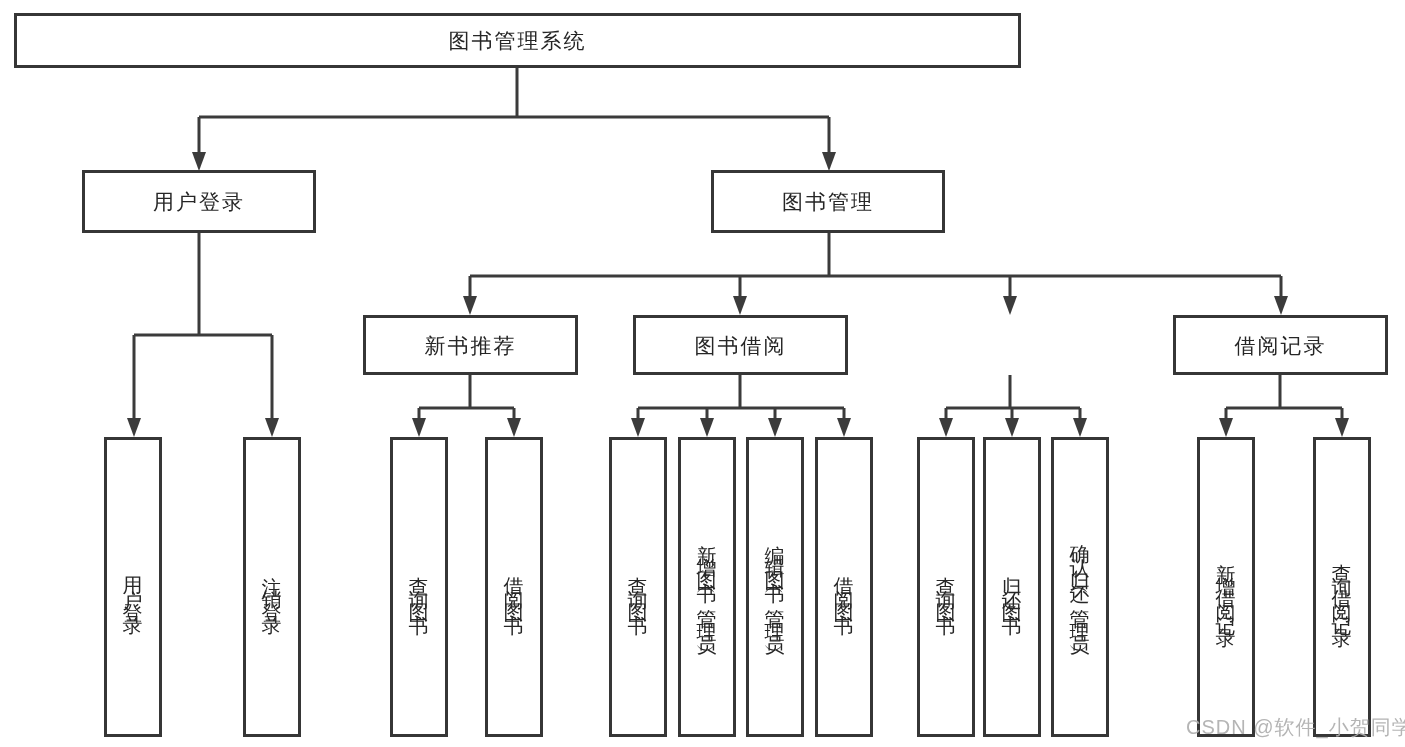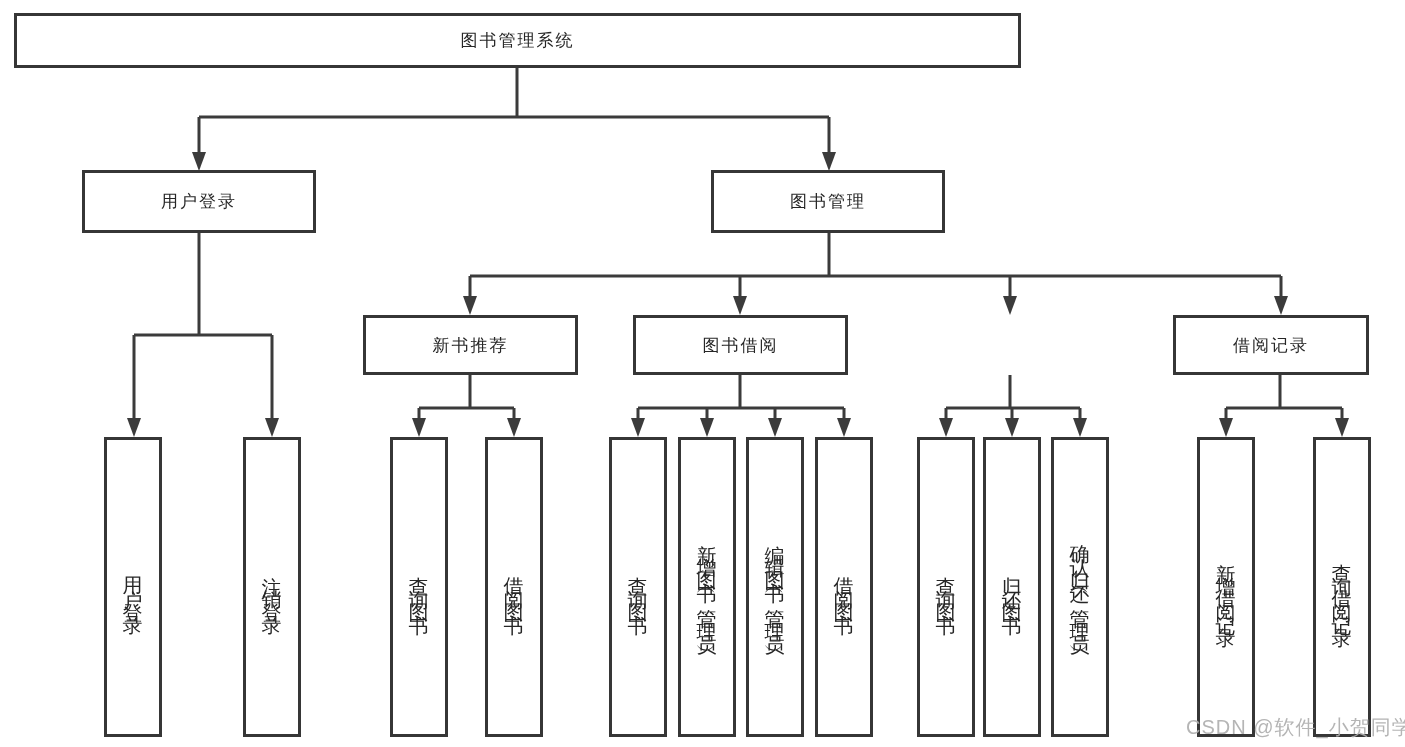--- a/index.html
+++ b/index.html
@@ -34,40 +34,40 @@
     box-sizing:border-box;
     background:var(--background);
     border:3px solid var(--box-border);
     display:flex;
     align-items:center;
     justify-content:center;
     text-align:center;
     line-height:1;
   }
   .node.h{
-    font-size:17px;
+    font-size:21px;
     letter-spacing:2px;
   }
   .node.v{
     writing-mode:vertical-rl;
     text-orientation:mixed;
     font-size:20px;
     letter-spacing:13px;
   }
   .node span{display:block;}
   
   .n-root{left:14px;top:13px;width:1007px;height:55px;}
   
   .n-user-login{left:82px;top:170px;width:234px;height:63px;}
   .n-book-mgmt{left:711px;top:170px;width:234px;height:63px;}
   
   .n-newbook{left:363px;top:315px;width:215px;height:60px;}
   .n-borrow{left:633px;top:315px;width:215px;height:60px;}
   .n-current{left:903px;top:315px;width:215px;height:60px;}
-  .n-records{left:1173px;top:315px;width:196px;height:60px;}
+  .n-records{left:1173px;top:315px;width:215px;height:60px;}
   
   .leaf{top:437px;width:58px;height:300px;}
   .l-0{left:104px;} .l-1{left:243px;}
   .l-2{left:390px;} .l-3{left:485px;}
   .l-4{left:609px;} .l-5{left:678px;} .l-6{left:746px;} .l-7{left:815px;}
   .l-8{left:917px;} .l-9{left:983px;} .l-10{left:1051px;}
   .l-11{left:1197px;} .l-12{left:1313px;}
   .watermark{
     position:absolute;
     left:1186px;top:714px;

